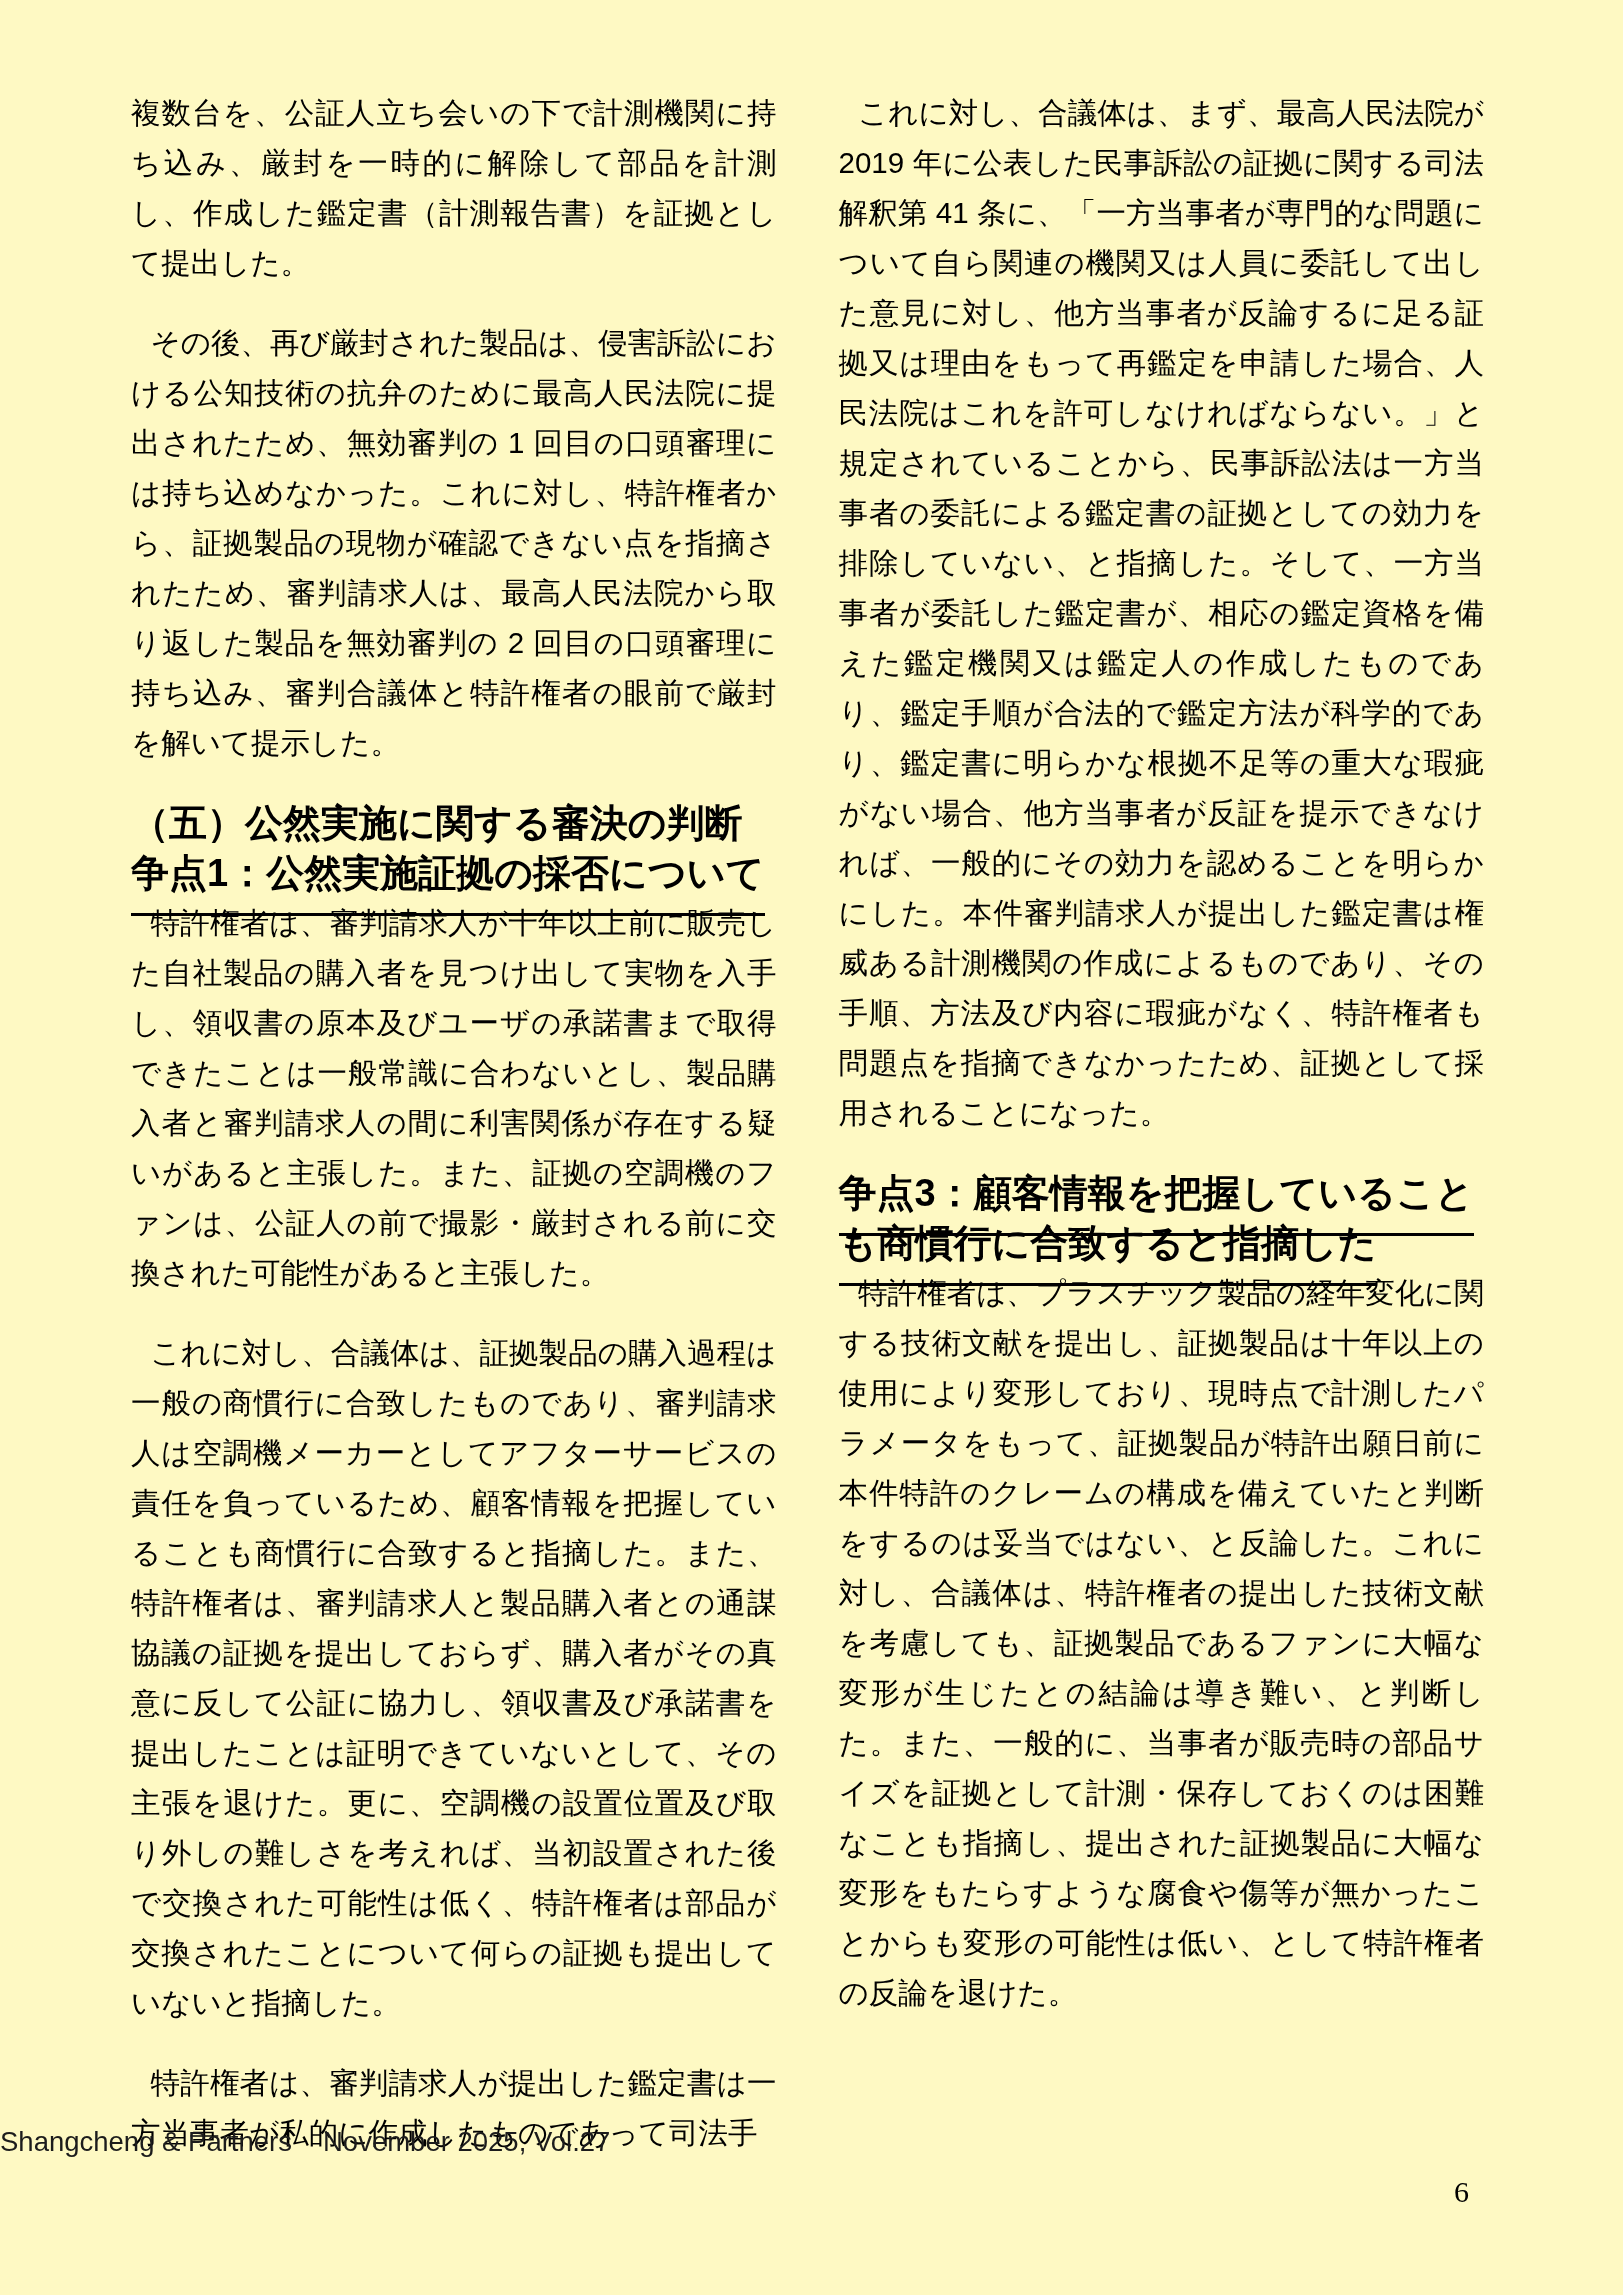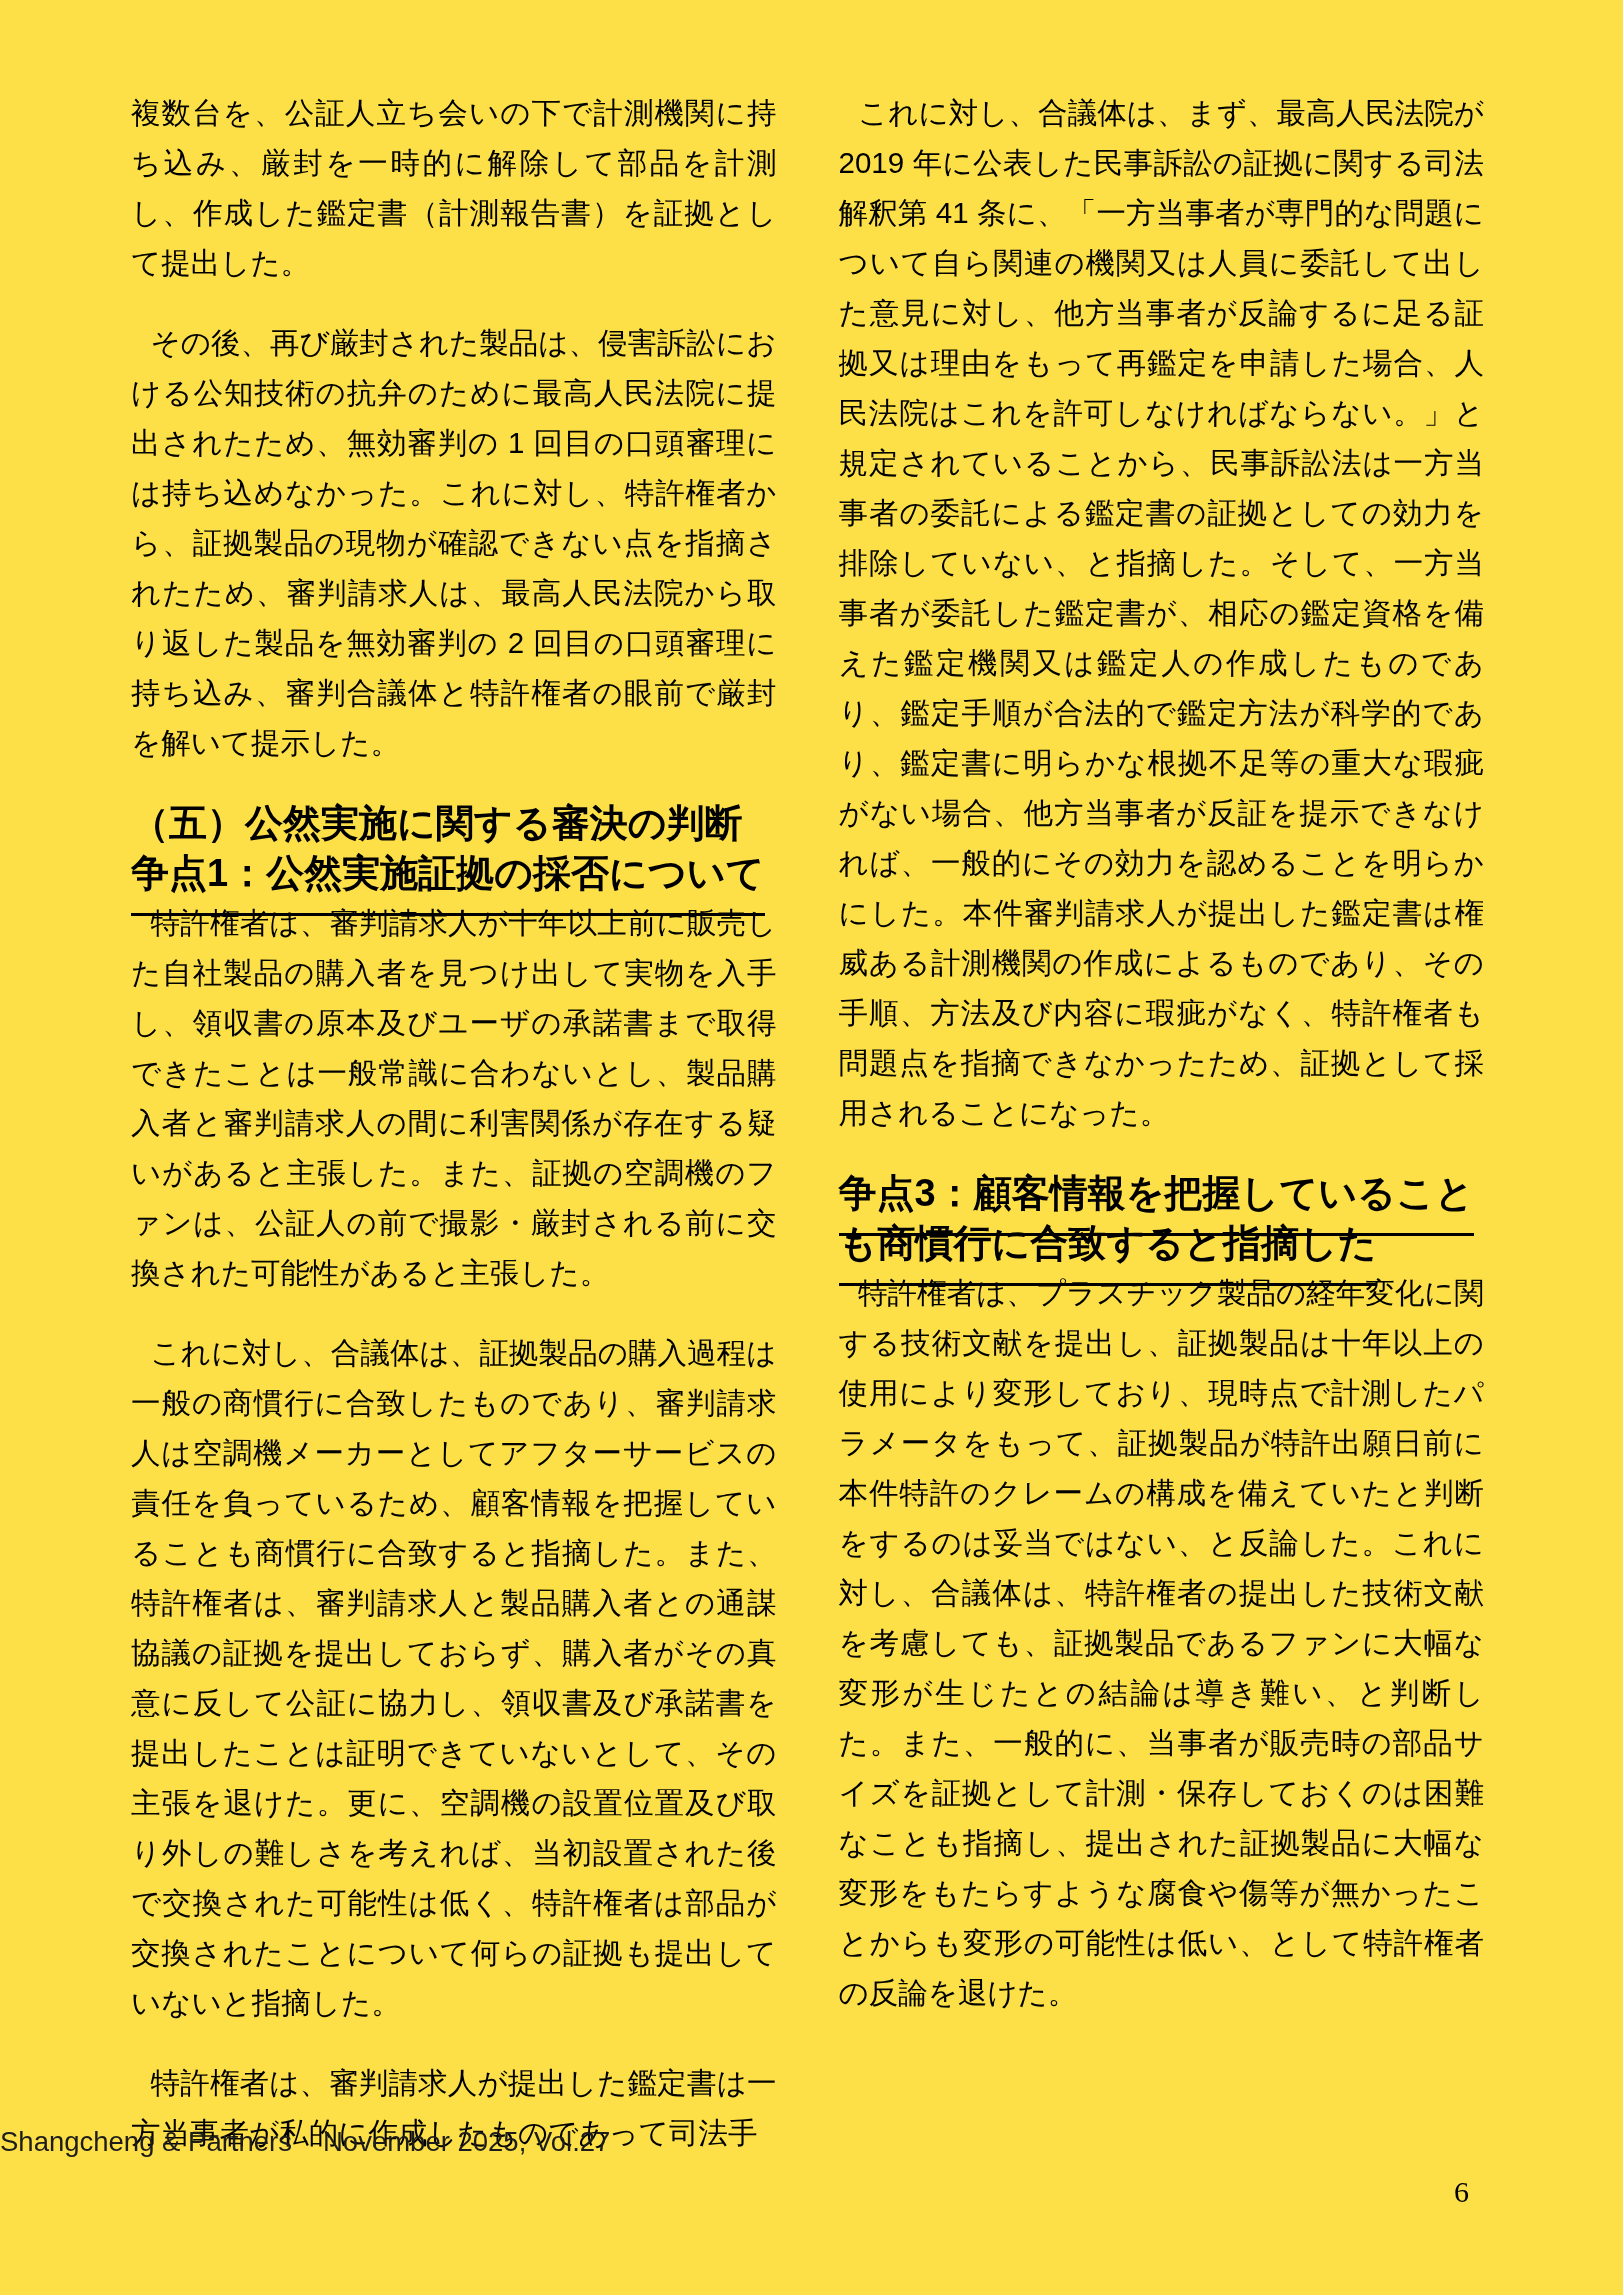--- a/index.html
+++ b/index.html
@@ -4,21 +4,21 @@
 <style>
   html, body {
     margin: 0;
     padding: 0;
     background: #ffffff;
   }
   .page {
     position: relative;
     width: 1623px;
     height: 2295px;
-    background: #fde047;
+    background: #fef9c3;
     box-sizing: border-box;
     padding: 88px 139px 0 131px;
     font-family: "Liberation Sans", sans-serif;
     color: #000000;
     overflow: hidden;
   }
   .columns {
     display: flex;
     gap: 62px;
   }

